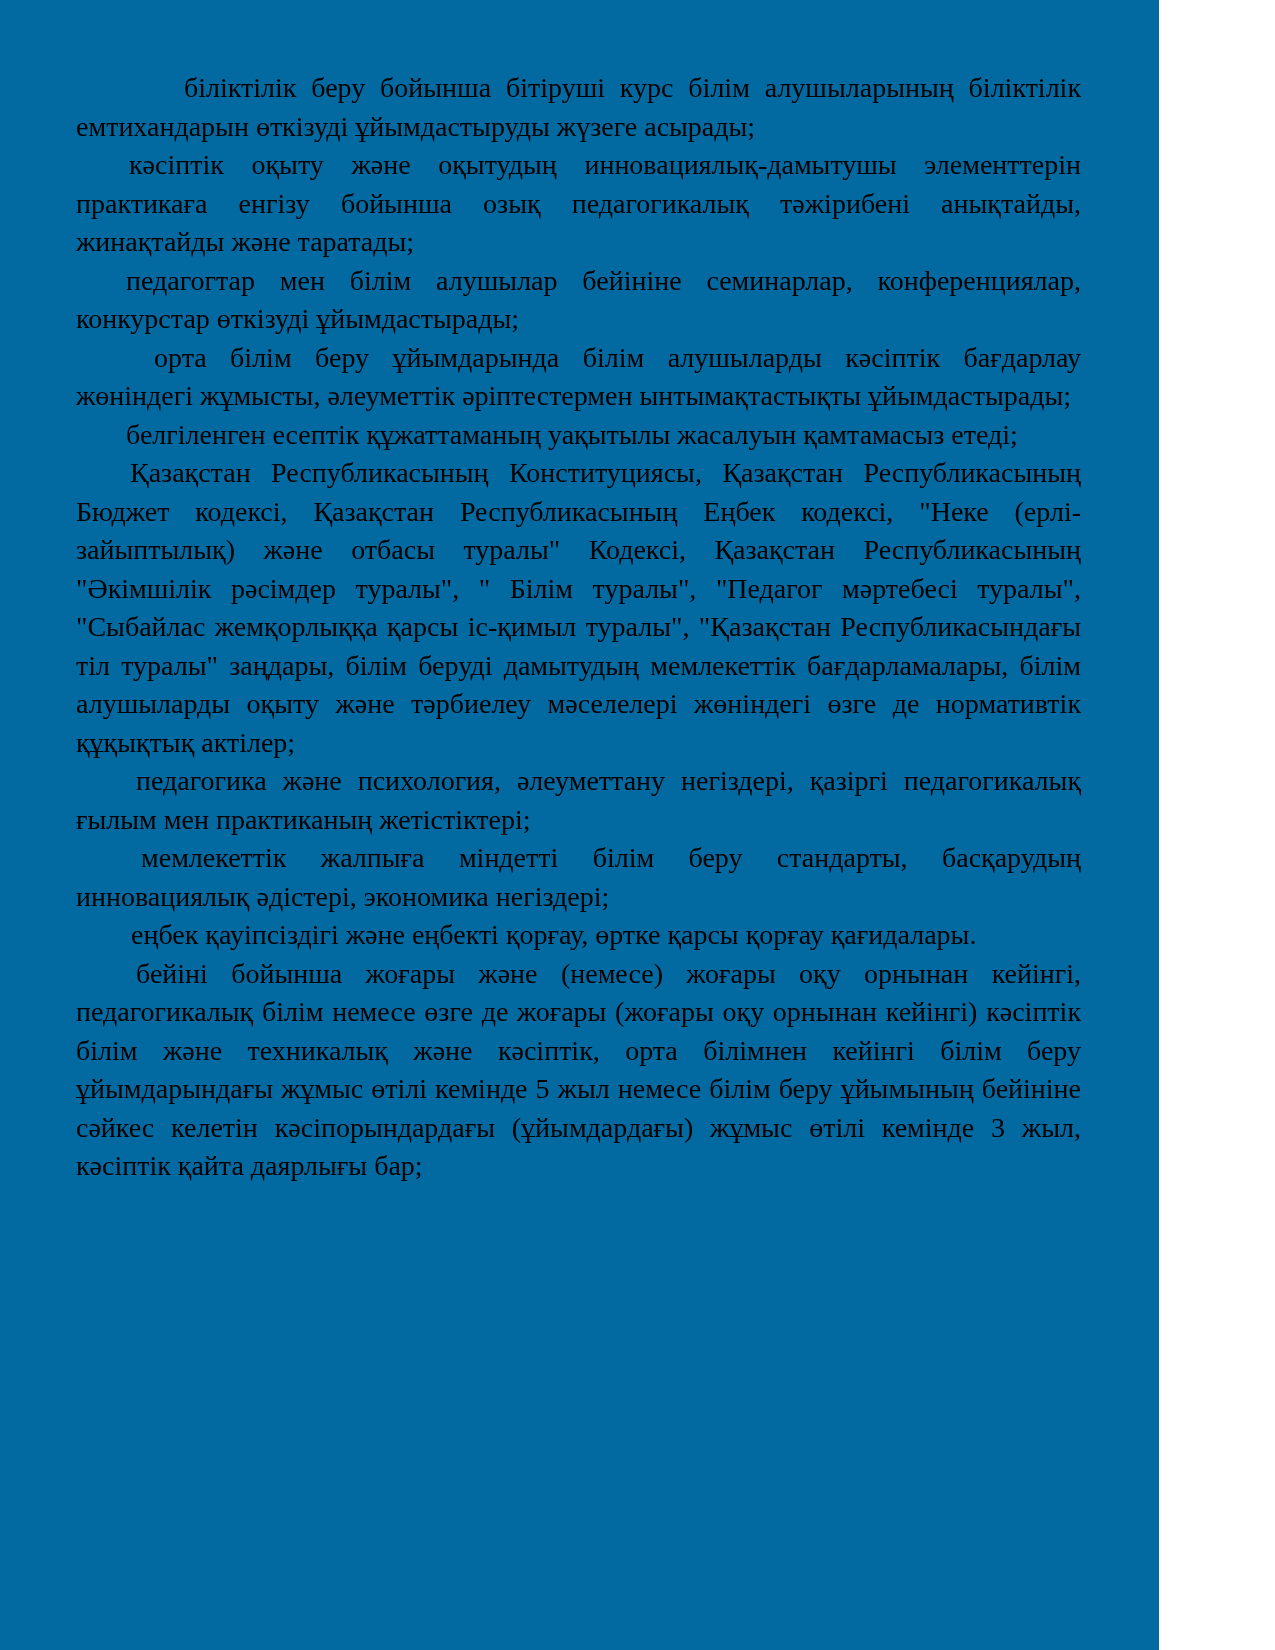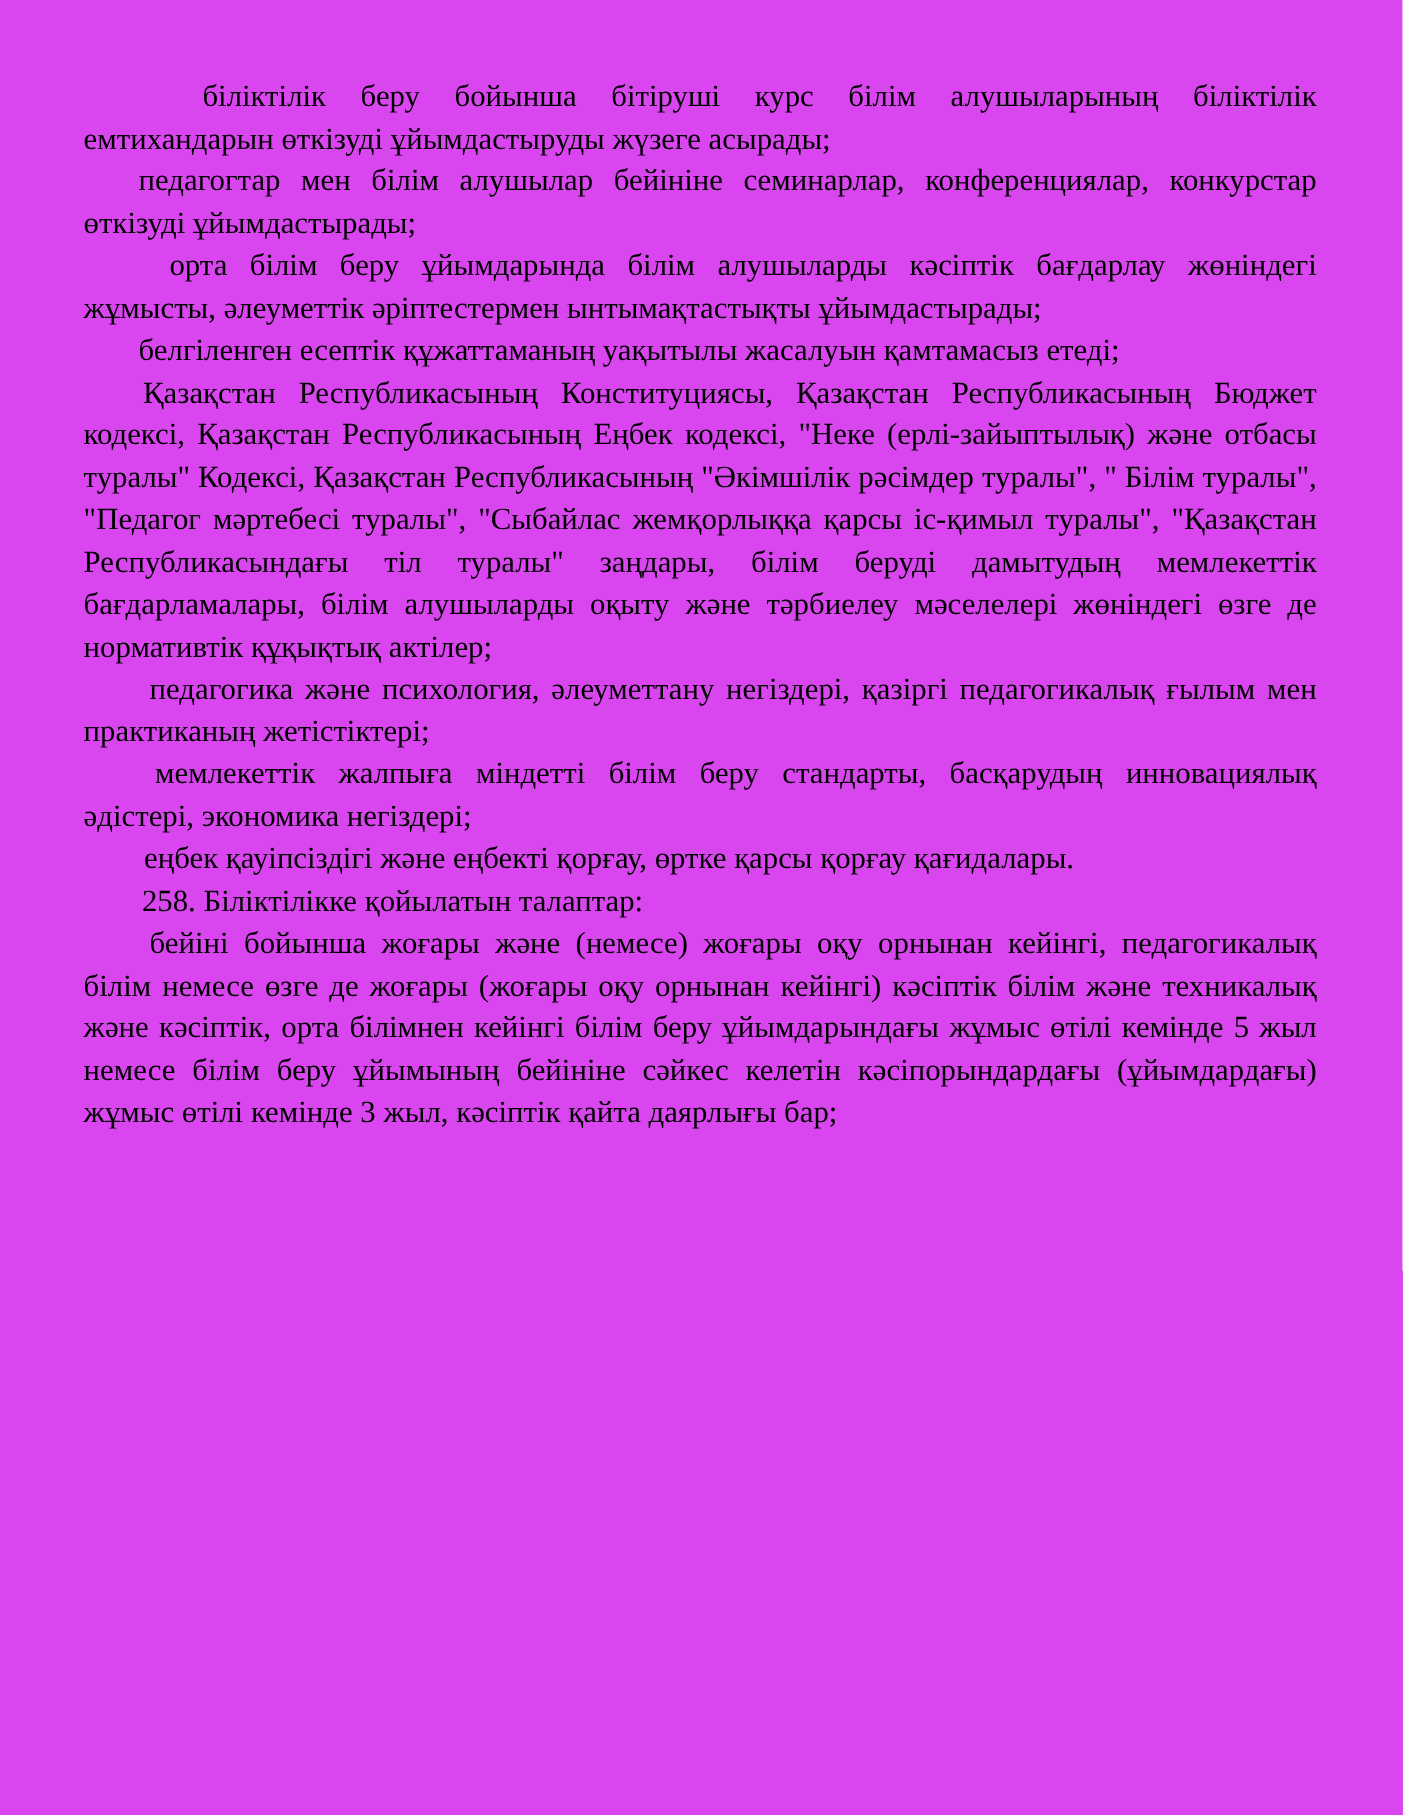--- a/index.html
+++ b/index.html
@@ -1,20 +1,20 @@
 <!DOCTYPE html>
 <html lang="kk"><head>
 <meta charset="utf-8">
 <style>
   html, body { margin: 0; padding: 0; background: #ffffff; }
   .page {
     position: relative;
-    width: 1275px;
+    width: 1159px;
     height: 1650px;
-    background: #d946ef;
+    background: #0369a1;
     box-sizing: border-box;
     padding: 69px 78px 0 76px;
     overflow: hidden;
   }
   .doc {
     font-family: "Liberation Serif", "DejaVu Serif", serif;
     font-size: 28px;
     line-height: 38.5px;
     color: #000000;
     text-align: justify;
@@ -37,23 +37,23 @@
   .p14 { text-indent: 55px; }
   .p15 { text-indent: 53px; }
   .p16 { text-indent: 60px; }
 </style>
 </head>
 <body>
 
 <div class="page">
   <div class="doc">
     <p class="p1">біліктілік беру бойынша бітіруші курс білім алушыларының біліктілік емтихандарын өткізуді ұйымдастыруды жүзеге асырады;</p>
+    <p class="p2">кәсіптік оқыту және оқытудың инновациялық-дамытушы элементтерін практикаға енгізу бойынша озық педагогикалық тәжірибені анықтайды, жинақтайды және таратады;</p>
     <p class="p3">педагогтар мен білім алушылар бейініне семинарлар, конференциялар, конкурстар өткізуді ұйымдастырады;</p>
     <p class="p5">орта білім беру ұйымдарында білім алушыларды кәсіптік бағдарлау жөніндегі жұмысты, әлеуметтік әріптестермен ынтымақтастықты ұйымдастырады;</p>
     <p class="p6">белгіленген есептік құжаттаманың уақытылы жасалуын қамтамасыз етеді;</p>
     <p class="p10">Қазақстан Республикасының Конституциясы, Қазақстан Республикасының Бюджет кодексі, Қазақстан Республикасының Еңбек кодексі, "Неке (ерлі-зайыптылық) және отбасы туралы" Кодексі, Қазақстан Республикасының "Әкімшілік рәсімдер туралы", " Білім туралы", "Педагог мәртебесі туралы", "Сыбайлас жемқорлыққа қарсы іс-қимыл туралы", "Қазақстан Республикасындағы тіл туралы" заңдары, білім беруді дамытудың мемлекеттік бағдарламалары, білім алушыларды оқыту және тәрбиелеу мәселелері жөніндегі өзге де нормативтік құқықтық актілер;</p>
     <p class="p11">педагогика және психология, әлеуметтану негіздері, қазіргі педагогикалық ғылым мен практиканың жетістіктері;</p>
     <p class="p13">мемлекеттік жалпыға міндетті білім беру стандарты, басқарудың инновациялық әдістері, экономика негіздері;</p>
     <p class="p14">еңбек қауіпсіздігі және еңбекті қорғау, өртке қарсы қорғау қағидалары.</p>
-    <p class="p15">258. Біліктілікке қойылатын талаптар:</p>
     <p class="p16">бейіні бойынша жоғары және (немесе) жоғары оқу орнынан кейінгі, педагогикалық білім немесе өзге де жоғары (жоғары оқу орнынан кейінгі) кәсіптік білім және техникалық және кәсіптік, орта білімнен кейінгі білім беру ұйымдарындағы жұмыс өтілі кемінде 5 жыл немесе білім беру ұйымының бейініне сәйкес келетін кәсіпорындардағы (ұйымдардағы) жұмыс өтілі кемінде 3 жыл, кәсіптік қайта даярлығы бар;</p>
   </div>
 </div>
 
 </body></html>

